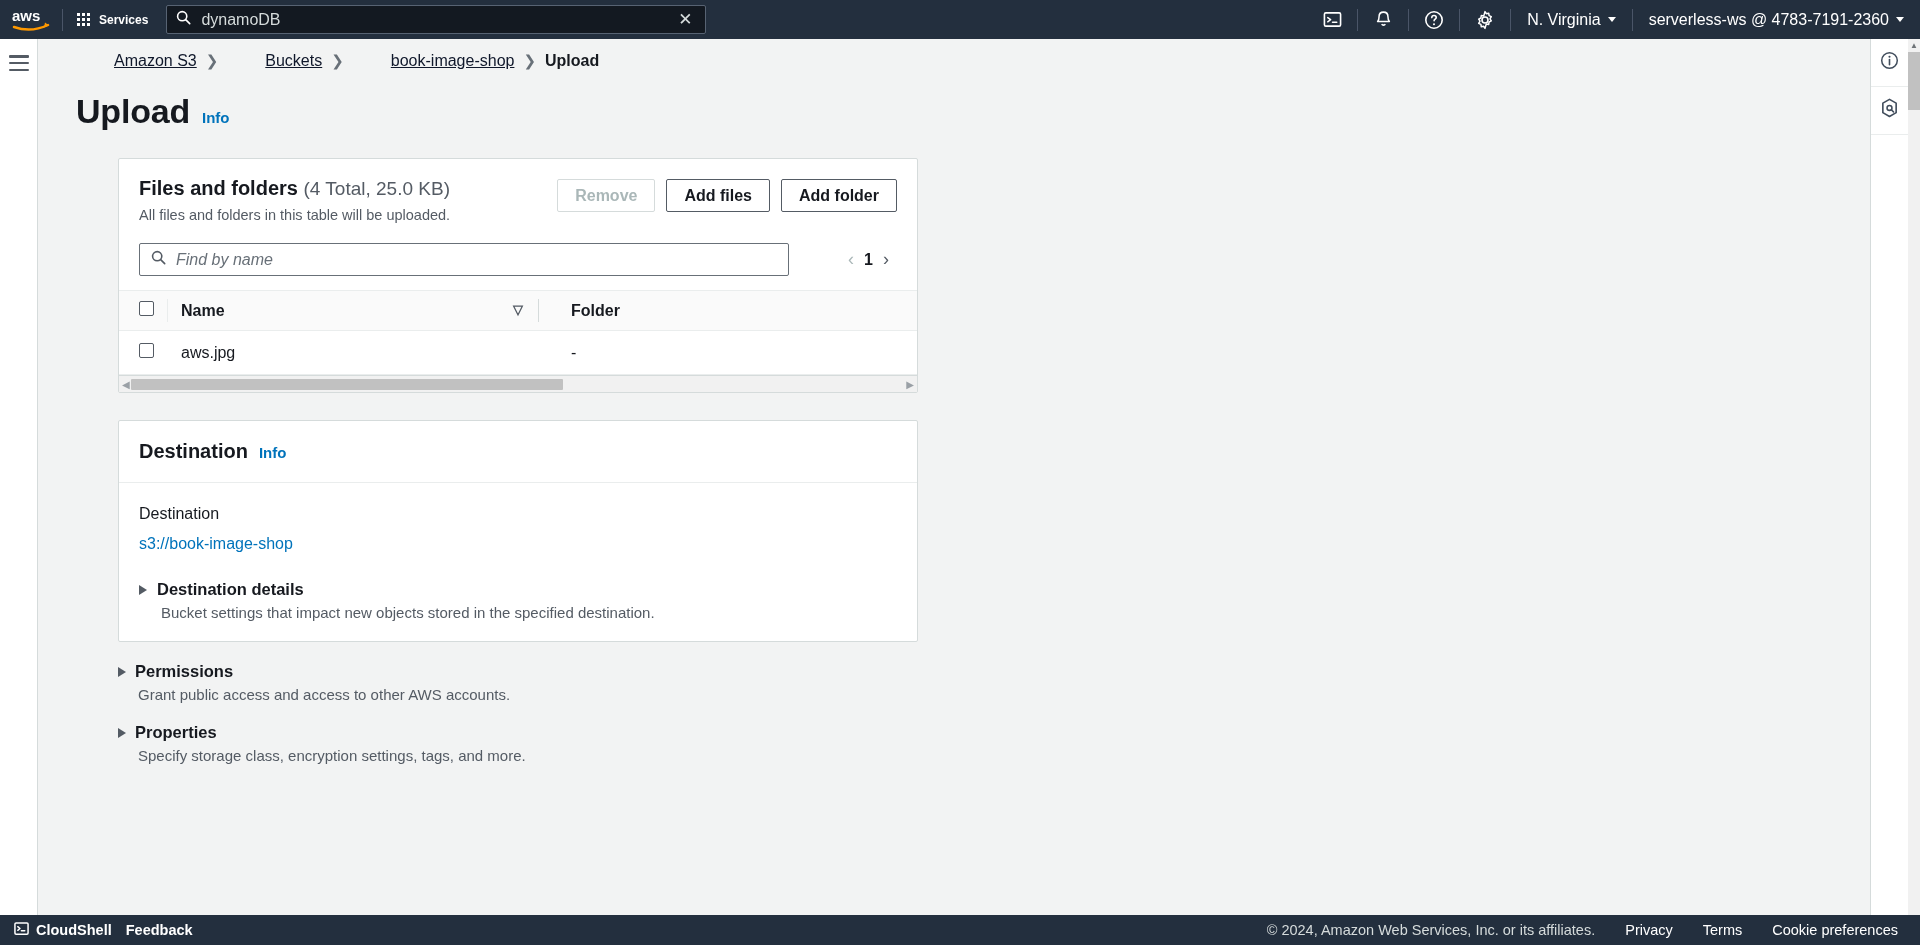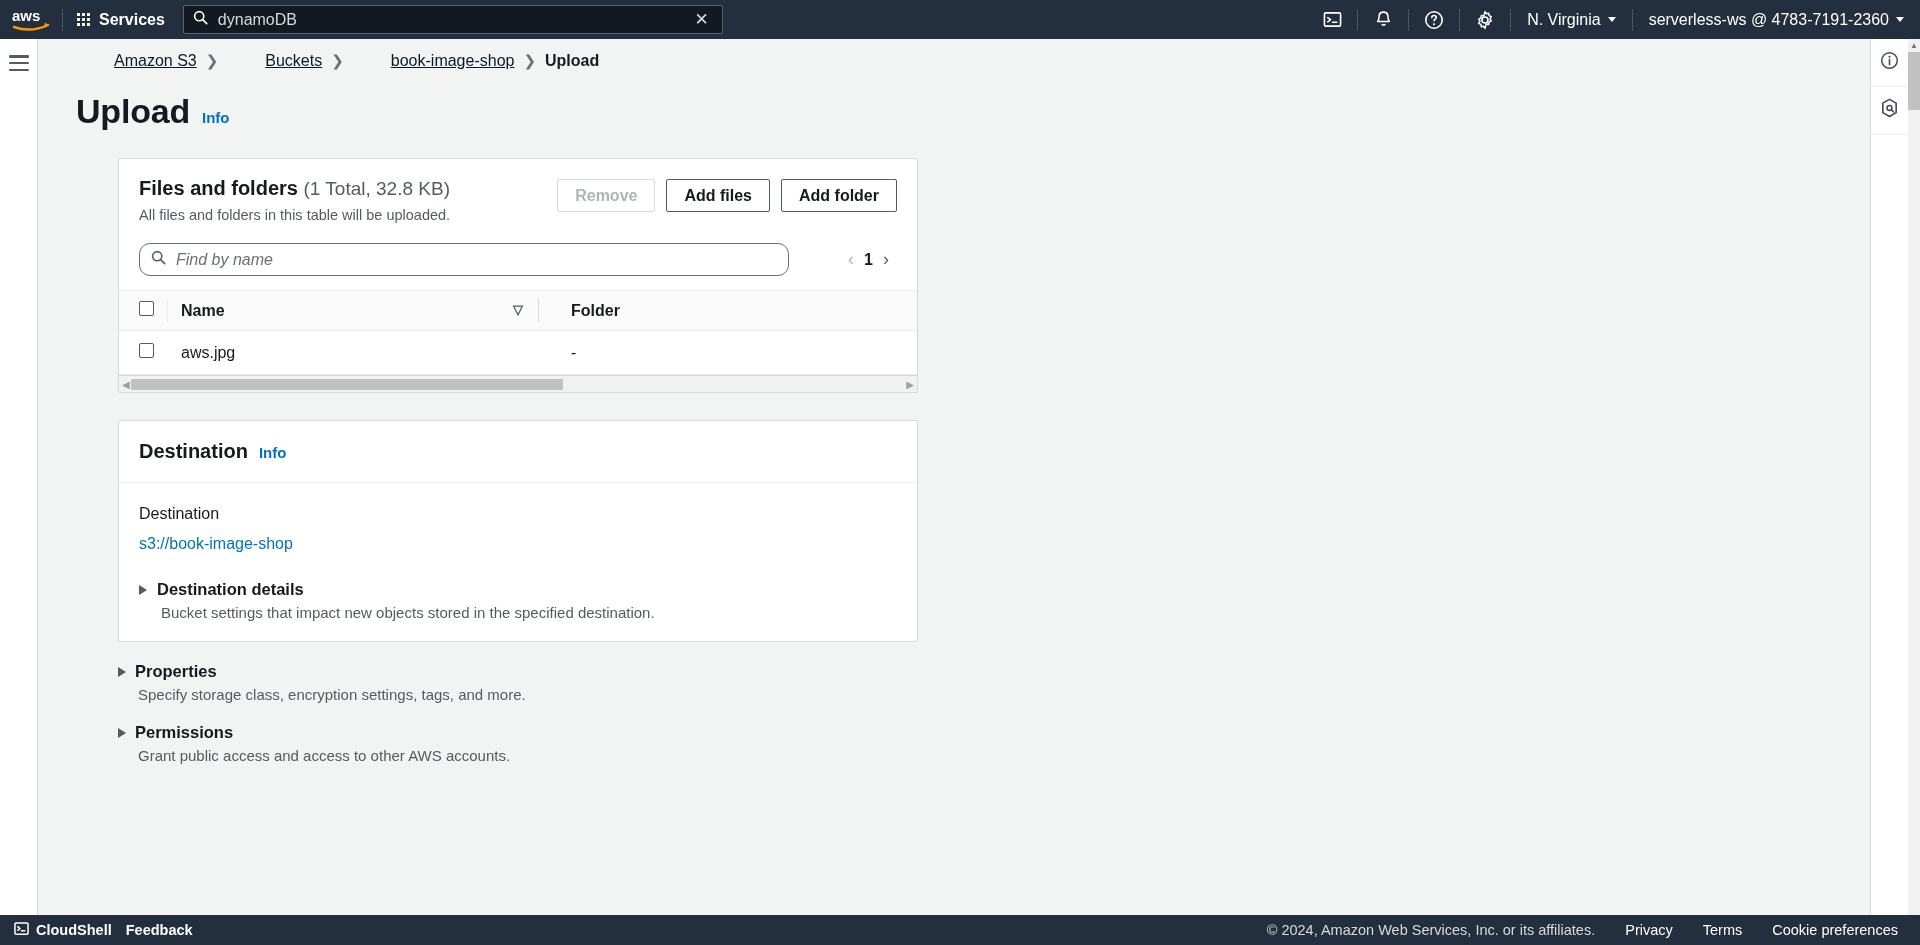--- a/index.html
+++ b/index.html
@@ -18,21 +18,21 @@
     color: #ffffff;
   }
   .aws-logo {
     width: 62px; display: flex; align-items: center; justify-content: center;
     height: 39px; cursor: pointer;
   }
   .aws-logo svg { display:block; }
   .nav-div { width: 1px; height: 22px; background: #4a5568; }
   .services-btn {
     display: flex; align-items: center; gap: 9px;
-    padding: 14px 14px; height: 39px; cursor: pointer; font-size: 16px; font-weight: bold;
+    padding: 14px 14px; height: 39px; cursor: pointer; font-size: 12px; font-weight: bold;
   }
   .grid-icon { display: grid; grid-template-columns: repeat(3,3px); grid-gap: 2px; }
   .grid-icon i { width:3px; height:3px; background:#fff; display:block; }
   .searchbar {
     margin-left: 4px; width: 540px; height: 29px; background:#131921;
     border: 1px solid #576373; border-radius: 2px;
     display: flex; align-items: center; padding: 0 9px; gap: 10px; justify-content: space-between;
   }
   .searchbar .sicon { flex: none; }
   .search-text { flex: 1; font-size: 16px; color: #d5dbdb; }
@@ -104,21 +104,21 @@
   .card-actions { margin-left:auto; display:flex; gap:11px; padding-top:2px; }
   .btn {
     height: 33px; padding: 0 17px; border-radius: 2px; font-size:16px; font-weight:bold;
     background:#ffffff; border:1px solid #545b64; color:#16191f; cursor:pointer;
     font-family: inherit; display:flex; align-items:center;
   }
   .btn.disabled { color:#aab7b8; border-color:#d5dbdb; cursor:default; }
 
   .filter-row { display:flex; align-items:center; padding: 6px 20px 14px 20px; }
   .filter-input {
-    width: 650px; height: 33px; border:1px solid #687078; border-radius:11px; background:#fff;
+    width: 650px; height: 33px; border:1px solid #687078; border-radius:2px; background:#fff;
     display:flex; align-items:center; gap:10px; padding: 0 11px;
   }
   .filter-ph { font-size:16px; color:#687078; font-style: italic; }
   .pager { margin-left:auto; display:flex; align-items:center; gap:10px; padding-right:8px; }
   .pg-arrow { color:#aab7b8; font-size:18px; cursor:pointer; user-select:none; }
   .pg-arrow.on { color:#545b64; }
   .pg-num { font-size:16px; font-weight:bold; color:#16191f; }
 
   table.files { width:100%; border-collapse:collapse; }
   table.files th {
@@ -297,21 +297,21 @@
     <span class="info-link">Info</span>
   </div>
 
 
 
   <div class="card">
     <div class="card-head">
       <div>
         <div class="card-title">
           <span>Files and folders</span>
-          <span class="count">(1 Total, 32.8 KB)</span>
+          <span class="count">(4 Total, 25.0 KB)</span>
         </div>
         <div class="card-sub">All files and folders in this table will be uploaded.</div>
       </div>
       <div class="card-actions">
         <button class="btn disabled">Remove</button>
         <button class="btn">Add files</button>
         <button class="btn">Add folder</button>
       </div>
     </div>
 
@@ -383,31 +383,31 @@
           <span class="exp-title">Destination details</span>
         </div>
         <div class="exp-desc">Bucket settings that impact new objects stored in the specified destination.</div>
       </div>
     </div>
   </div>
 
   <div class="sec-outer">
     <div class="exp-row">
       <span class="tri"></span>
-      <span class="exp-title">Properties</span>
-    </div>
-    <div class="exp-desc">Specify storage class, encryption settings, tags, and more.</div>
+      <span class="exp-title">Permissions</span>
+    </div>
+    <div class="exp-desc">Grant public access and access to other AWS accounts.</div>
   </div>
 
   <div class="sec-outer">
     <div class="exp-row">
       <span class="tri"></span>
-      <span class="exp-title">Permissions</span>
-    </div>
-    <div class="exp-desc">Grant public access and access to other AWS accounts.</div>
+      <span class="exp-title">Properties</span>
+    </div>
+    <div class="exp-desc">Specify storage class, encryption settings, tags, and more.</div>
   </div>
 
 </div>
 
 <div id="rightrail">
   <div class="rr-btn">
     <span>
       <svg width="19" height="19" viewBox="0 0 20 20">
           <circle cx="10" cy="10" r="8.2" fill="none" stroke="#414d5c" stroke-width="1.6"></circle>
           <circle cx="10" cy="6" r="1.1" fill="#414d5c"></circle>

